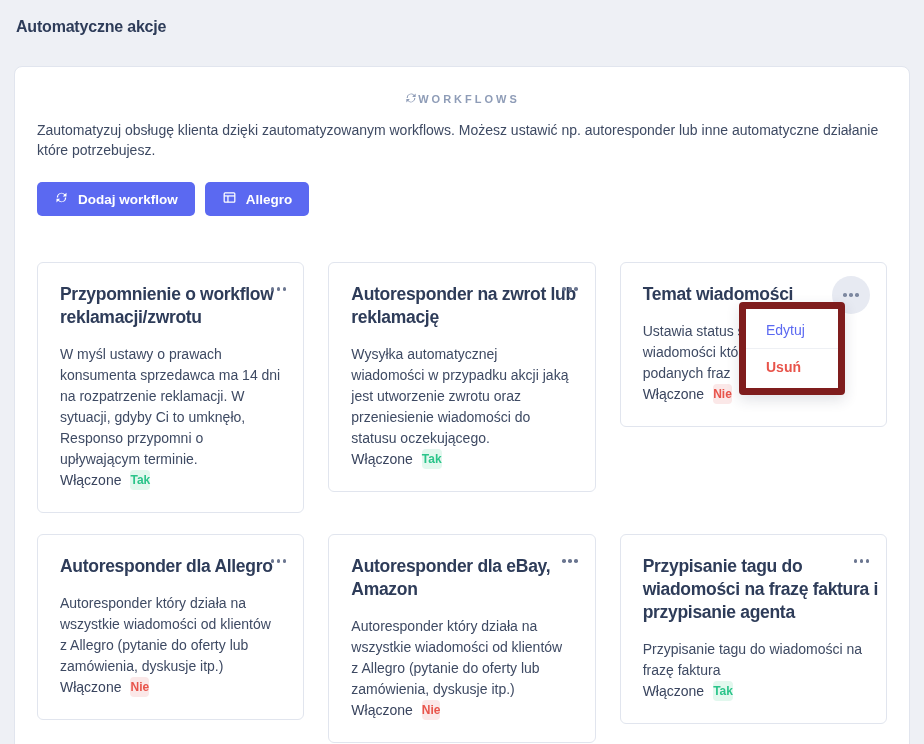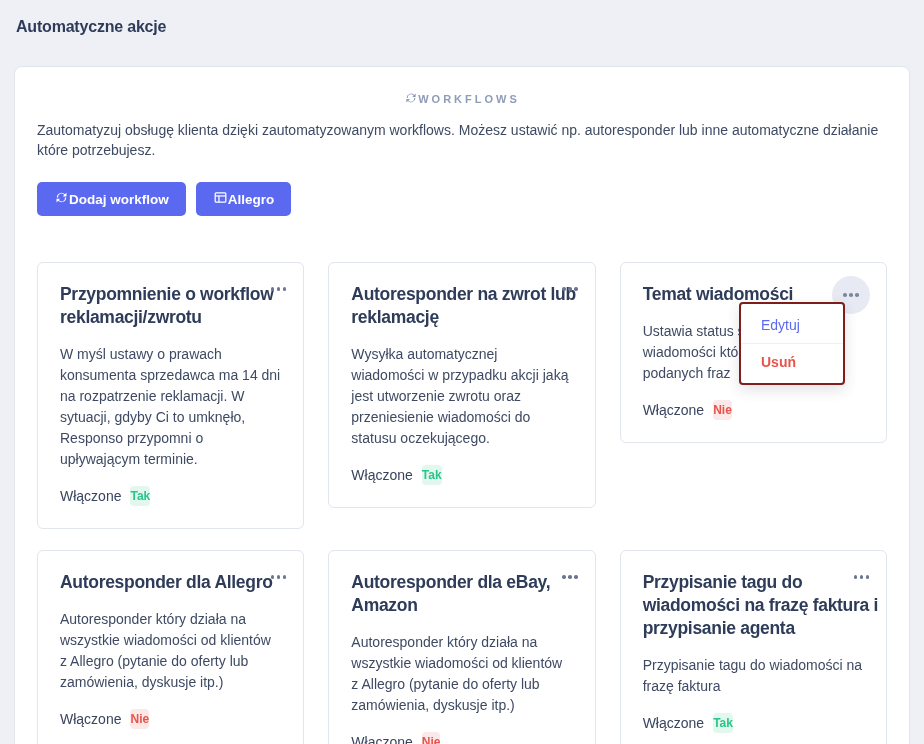--- a/index.html
+++ b/index.html
@@ -45,21 +45,21 @@
   .section-header svg{width:14px;height:14px;flex:0 0 auto}
   .section-desc{
     margin-top:13px;
     font-size:14px;
     line-height:20px;
     max-width:856px;
     color:var(--text-color);
   }
   .toolbar{margin-top:22px;display:flex;gap:10px}
   .btn{
-    display:inline-flex;align-items:center;
+    display:inline-flex;align-items:center;gap:9px;
     background:var(--accent);
     color:#fff;border:none;border-radius:5px;
     padding:8px 17px;
     font-family:inherit;
     font-size:13.5px;font-weight:bold;
     cursor:pointer;
   }
   .btn svg{width:15px;height:15px}
   .cards-grid{
     margin-top:46px;
@@ -86,21 +86,20 @@
   }
   .card-desc{
     margin-top:15px;
     font-size:14px;
     line-height:21px;
     color:var(--text-color);
   }
   .card-desc .desc-line{position:relative}
   .frag{position:absolute;right:31px;top:0}
   .status{
-    margin-top:16px;
     display:flex;align-items:center;gap:9px;
     font-size:14px;color:#39445e;
   }
   .badge{
     font-size:12px;font-weight:bold;
     padding:3px 0;border-radius:4px;
   }
   .badge.yes{color:var(--success-text);background:var(--success-bg)}
   .badge.no{color:var(--danger-text);background:var(--danger-bg)}
   .dots-btn{
@@ -116,21 +115,21 @@
     top:13px;right:16px;
     width:38px;height:38px;border-radius:50%;
     background:#e7eaf2;
     justify-content:center;
   }
   .dots-btn.active i{background:#7d88a0}
   .context-menu{
     position:absolute;top:39px;right:41px;
     width:106px;
     background:#fff;
-    border:2px solid #7f1d1d;
+    border:7px solid #7f1d1d;
     border-radius:4px;
     box-shadow:0 5px 14px rgba(40,50,80,.14);
     z-index:5;
     padding:4px 0;
   }
   .menu-item{
     padding:9px 0 9px 20px;
     font-size:14px;
     cursor:pointer;
   }

